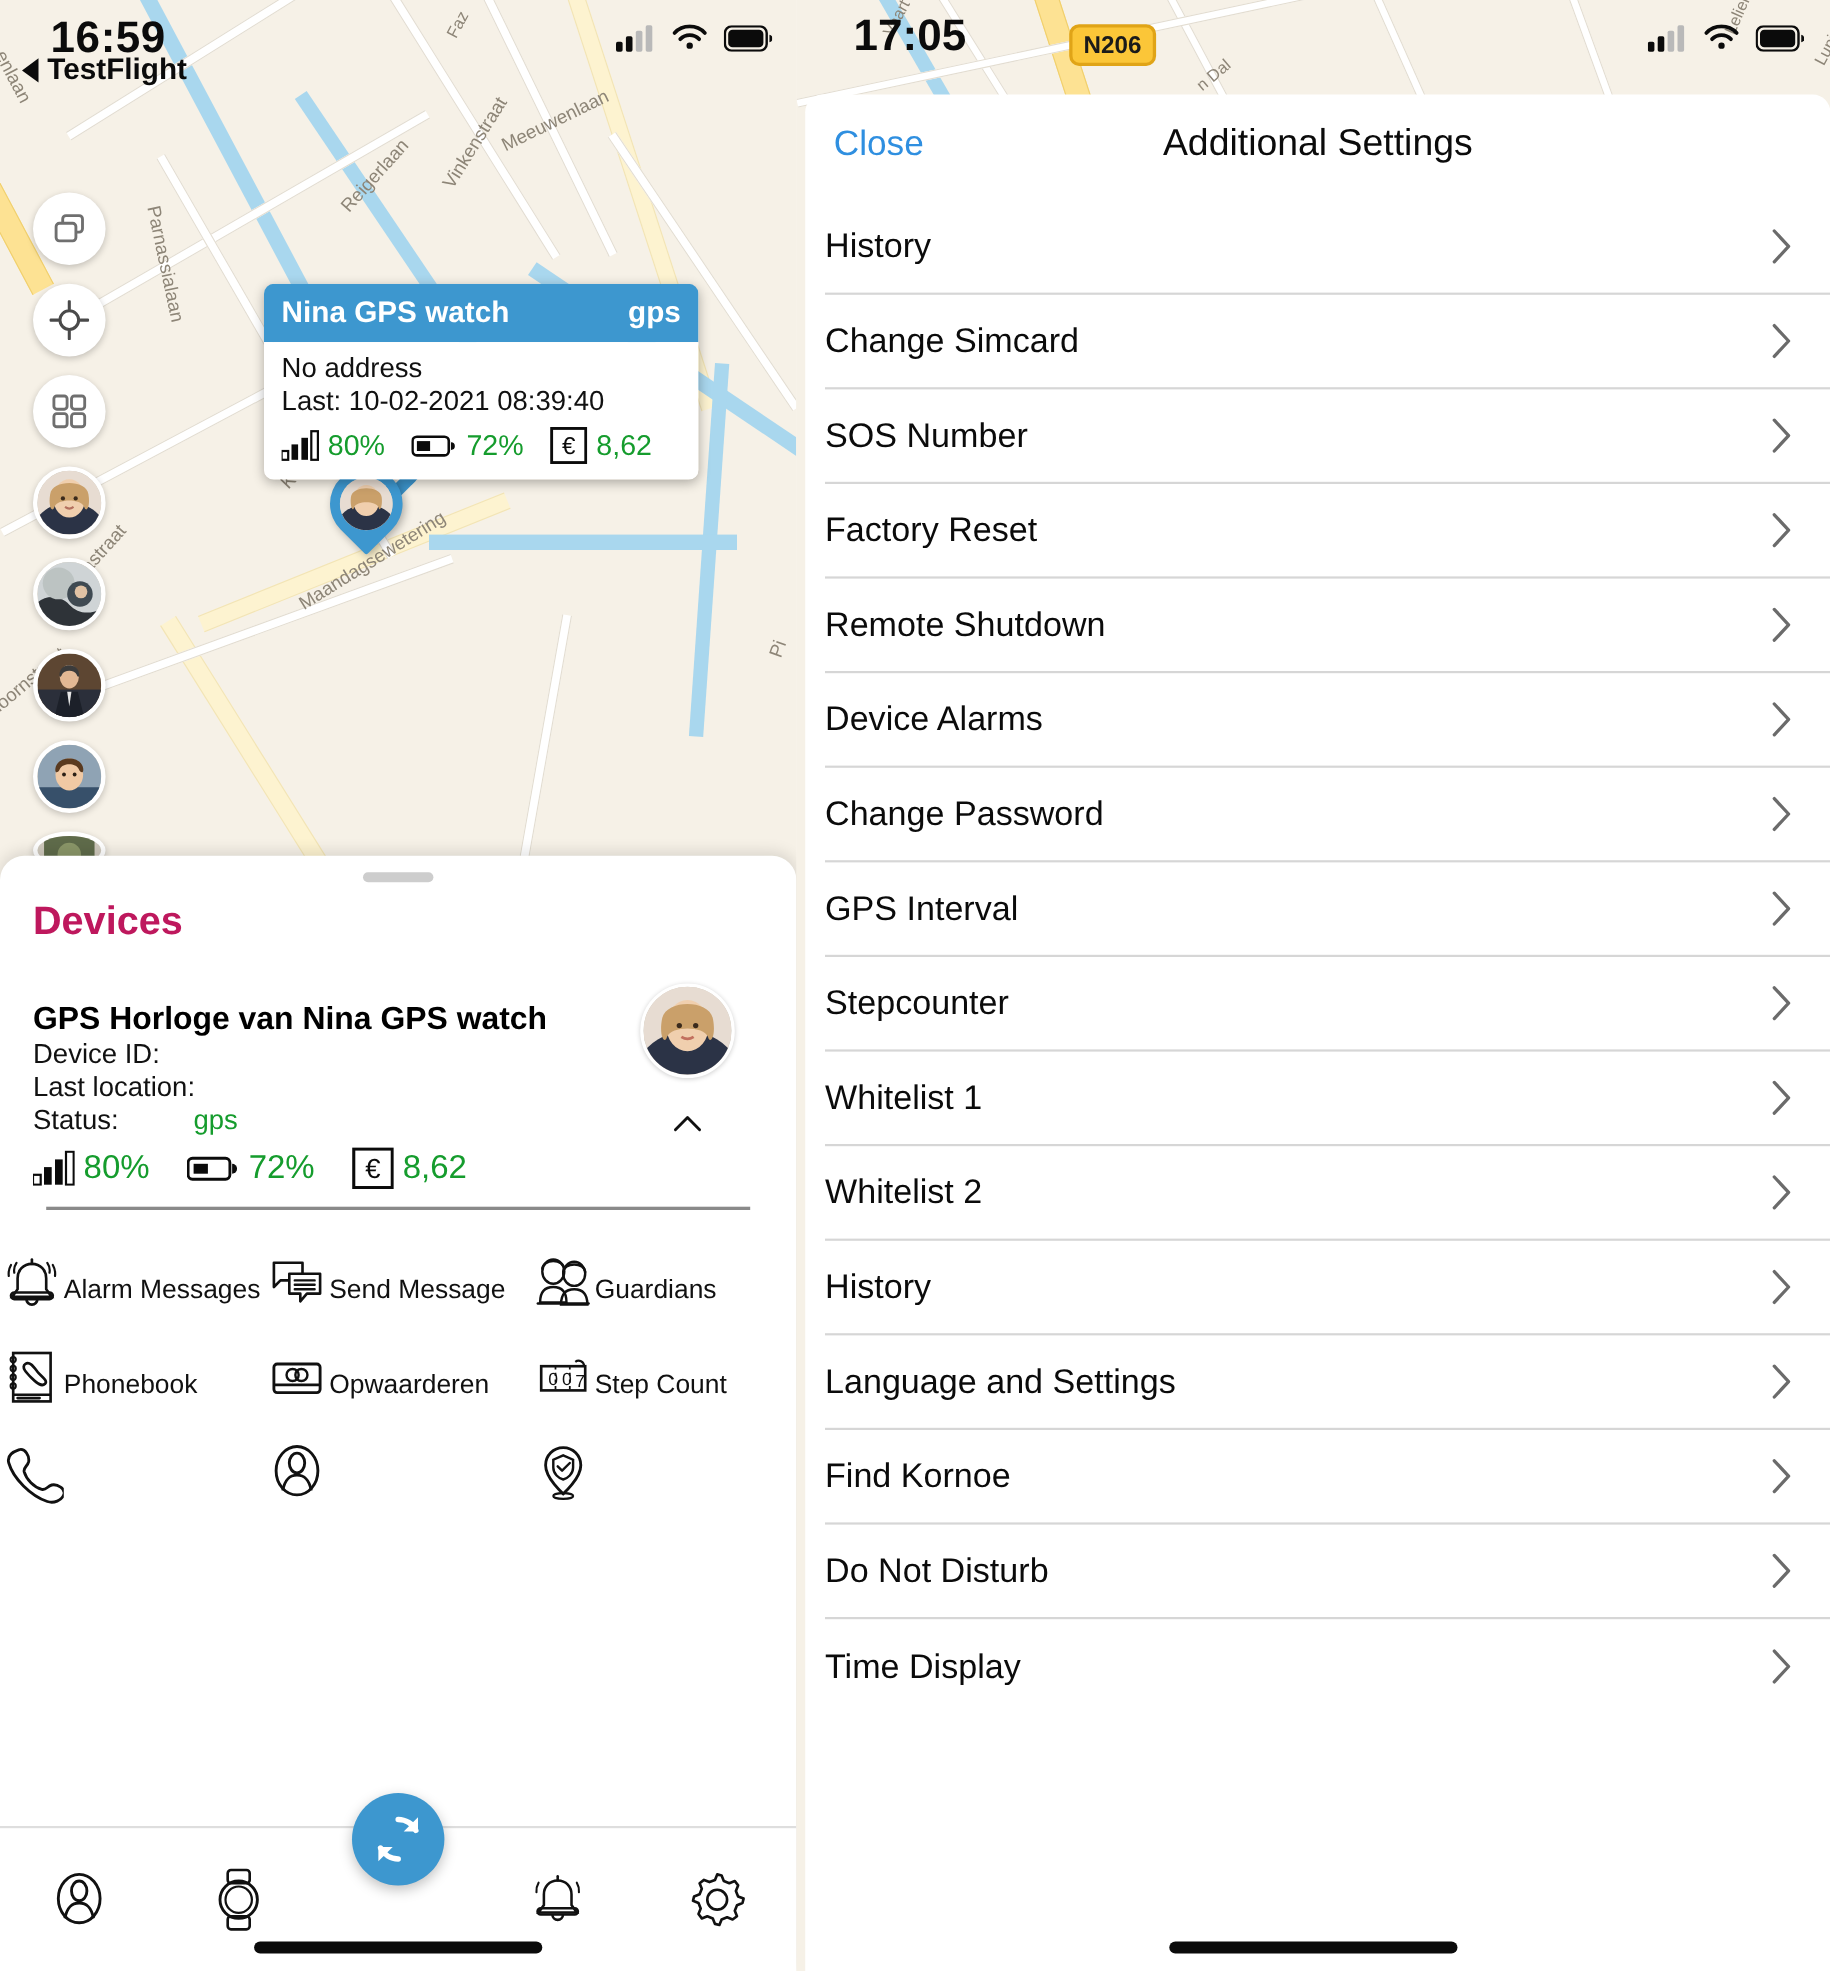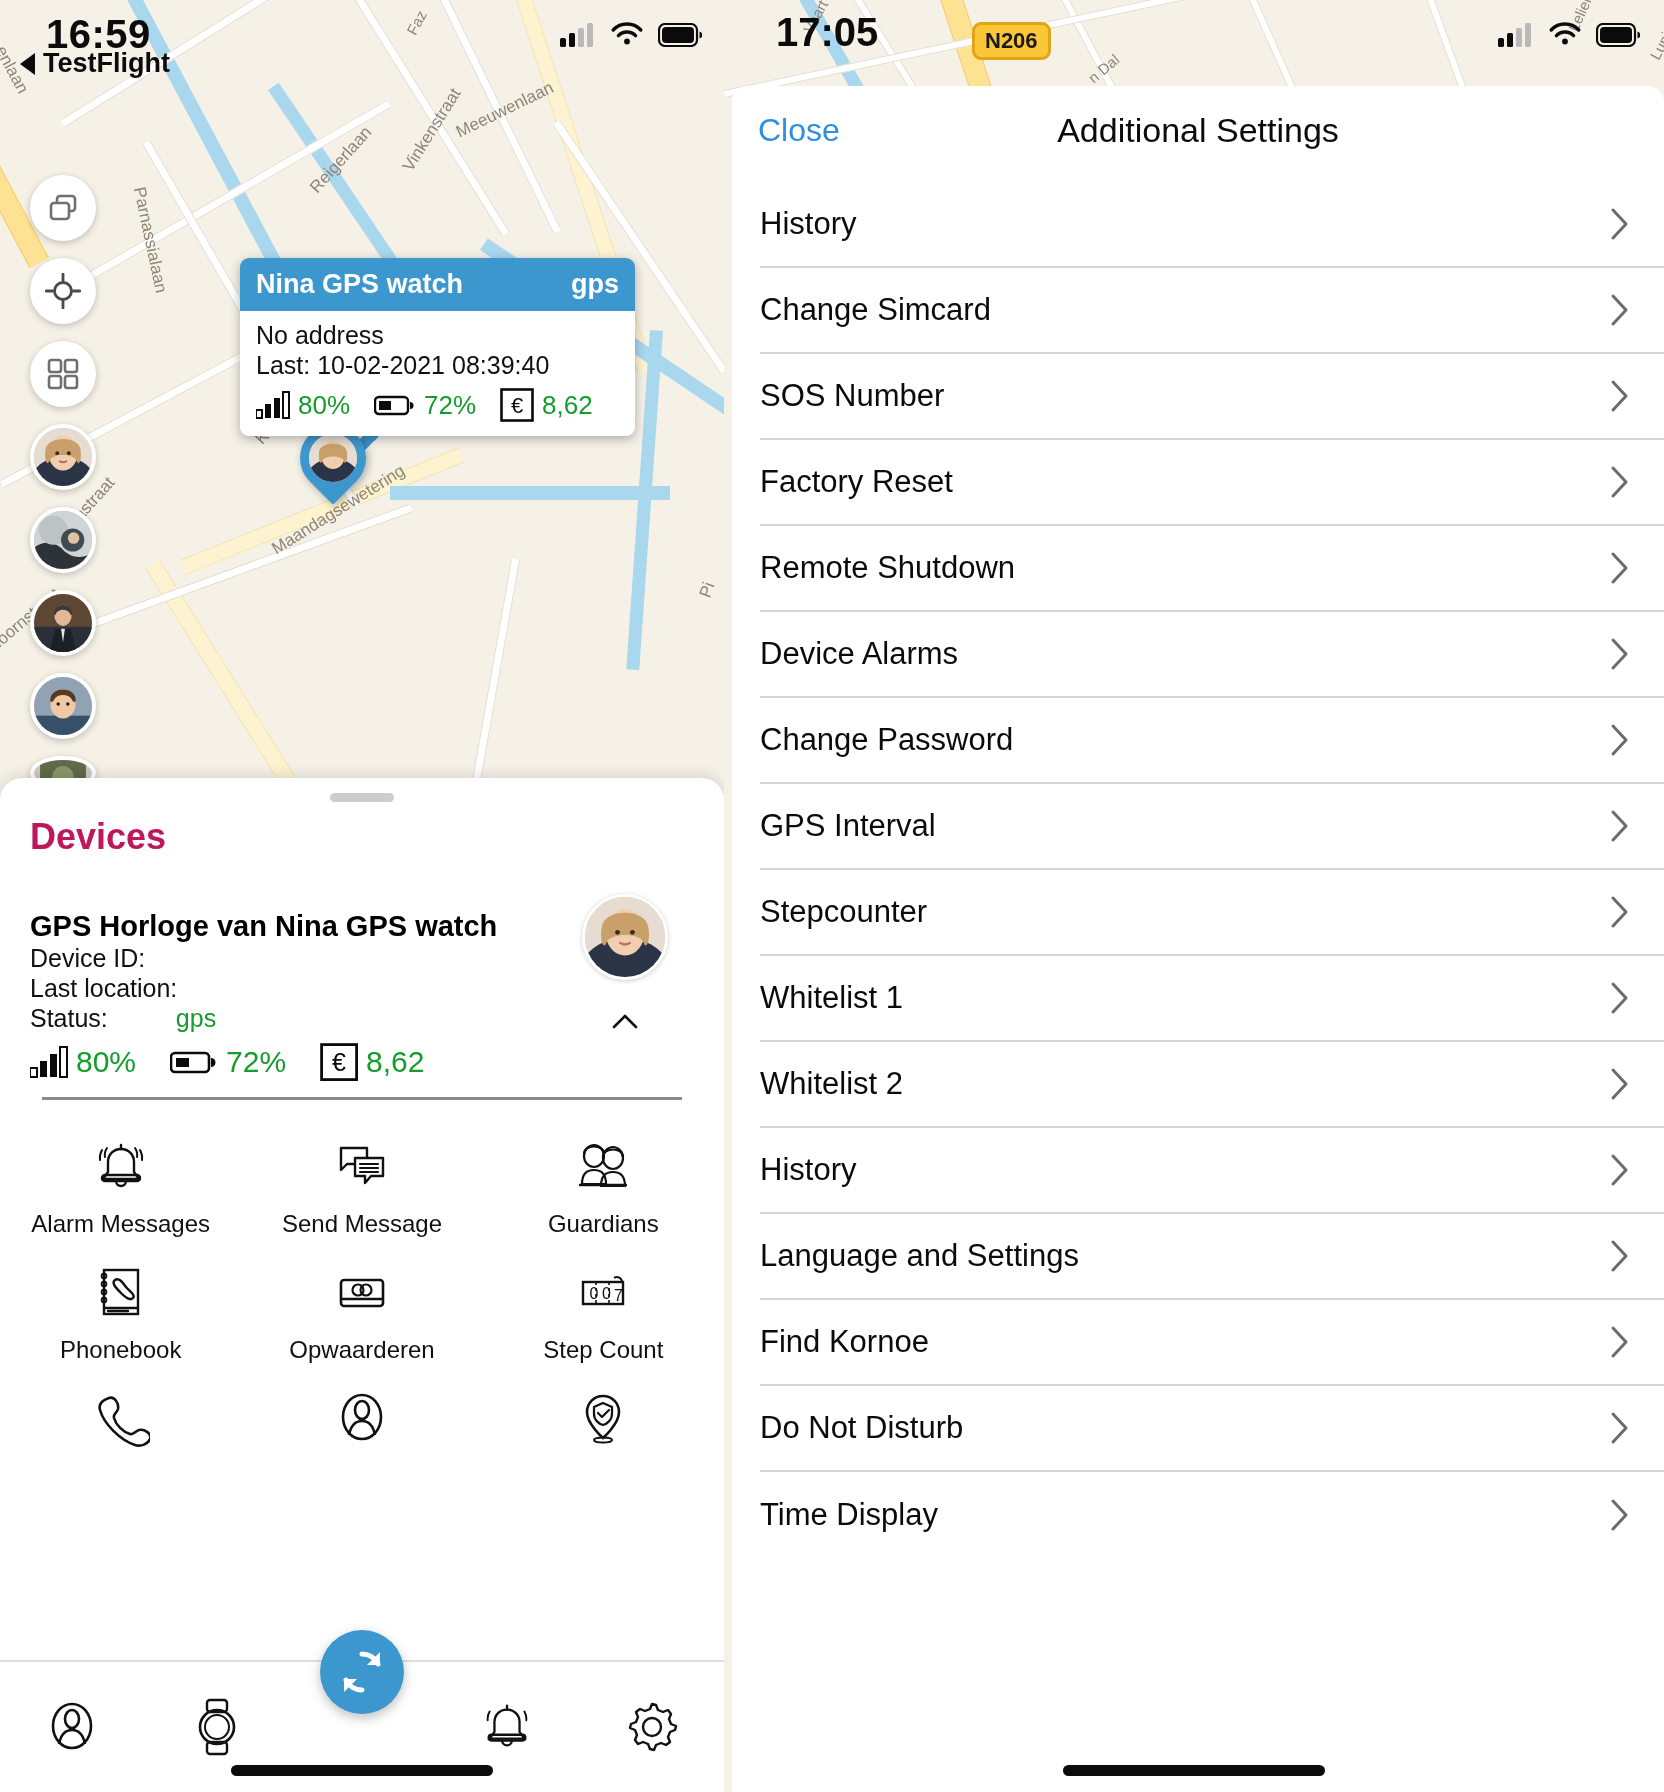--- a/index.html
+++ b/index.html
@@ -119,21 +119,21 @@
     overflow: hidden; border: 3px solid #fff; box-shadow: 0 1px 5px rgba(0,0,0,.2);
     background: #cfc9bd;
   }
   .chevron-up {
     position: absolute; right: 86px; top: 231px;
     width: 26px; height: 26px;
   }
   .hr { height: 3px; background: #8a8a8a; margin: 16px 42px 0 42px; }
 
   .grid { display: grid; grid-template-columns: repeat(3, 1fr); margin-top: 22px; }
-  .tile { display: flex; flex-direction: column; align-items: center; padding: 14px 0 10px 0; }
+  .tile { display: flex; align-items: center; padding: 14px 0 10px 0; }
   .tile .ic { height: 62px; display: flex; align-items: center; justify-content: center; }
   .tile .lbl { font-size: 24px; color: #111; margin-top: 12px; }
 
   .tabbar {
     position: absolute; left: 0; right: 0; bottom: 0; height: 132px;
     background: #fff; border-top: 2px solid #dedede; z-index: 45;
     display: flex; align-items: center; justify-content: space-around;
   }
   .tabitem { width: 76px; height: 76px; display: flex; align-items: center; justify-content: center; }
   .fab {
@@ -167,21 +167,21 @@
   }
   .modal-hd { position: relative; height: 96px; }
   .close-btn {
     position: absolute; left: 26px; top: 26px;
     font-size: 32px; color: #2f8fe0;
   }
   .modal-title {
     position: absolute; left: 0; right: 0; top: 25px;
     text-align: center; font-size: 34px; color: #0b0b0b;
   }
-  .s-list { padding: 0 0 0 28px; }
+  .s-list { padding: 0 0 0 18px; }
   .s-row {
     position: relative; height: 86px;
     display: flex; align-items: center; justify-content: space-between;
     padding-right: 34px; border-bottom: 2px solid #d6d6d6;
   }
   .s-row:last-child { border-bottom: none; }
   .s-label { font-size: 31px; color: #0b0b0b; }
   .s-chev { width: 20px; height: 34px; }
   .home-ind-r {
     position: absolute; bottom: 16px; left: 50%; transform: translateX(-50%);

